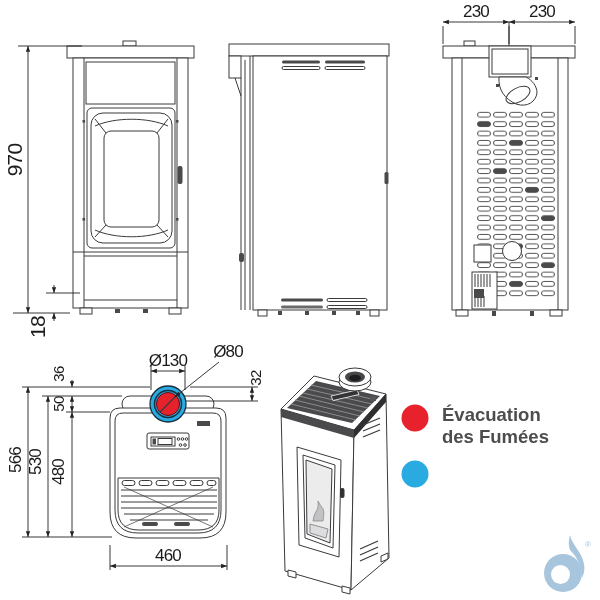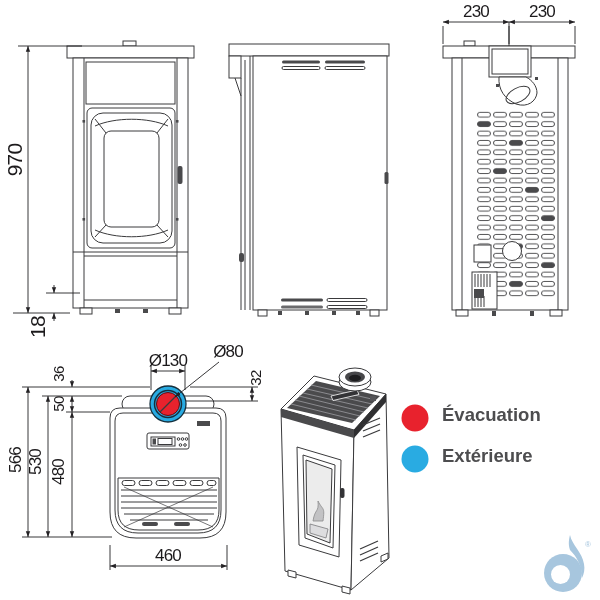--- a/index.html
+++ b/index.html
@@ -276,28 +276,28 @@
   </g>
 </svg>
 
 <div class="legend">
   <div class="legend-item">
     <svg width="28" height="28" style="position:static">
       <circle cx="14" cy="14" r="13.5" fill="#e8222d"></circle>
     </svg>
     <div class="legend-text">
       <span>Évacuation</span>
+      <span>des Fumées</span>
     </div>
   </div>
   <div class="legend-item">
     <svg width="28" height="28" style="position:static">
       <circle cx="14" cy="14" r="13.5" fill="#29abe2"></circle>
     </svg>
     <div class="legend-text">
-      <span>Extérieure</span>
     </div>
   </div>
 </div>
 
 <svg class="logo" width="58" height="64">
   <g fill="#a7c6de">
     <circle cx="26" cy="40" r="19"></circle>
     <path d="M33,2 C35,12 45,19 47,31 C48,36 47,41 45,45 C45,32 39,23 33,17 C31,11 32,6 33,2 Z"></path>
   </g>
   <circle cx="23.5" cy="41.5" r="9.5" fill="#ffffff"></circle>

